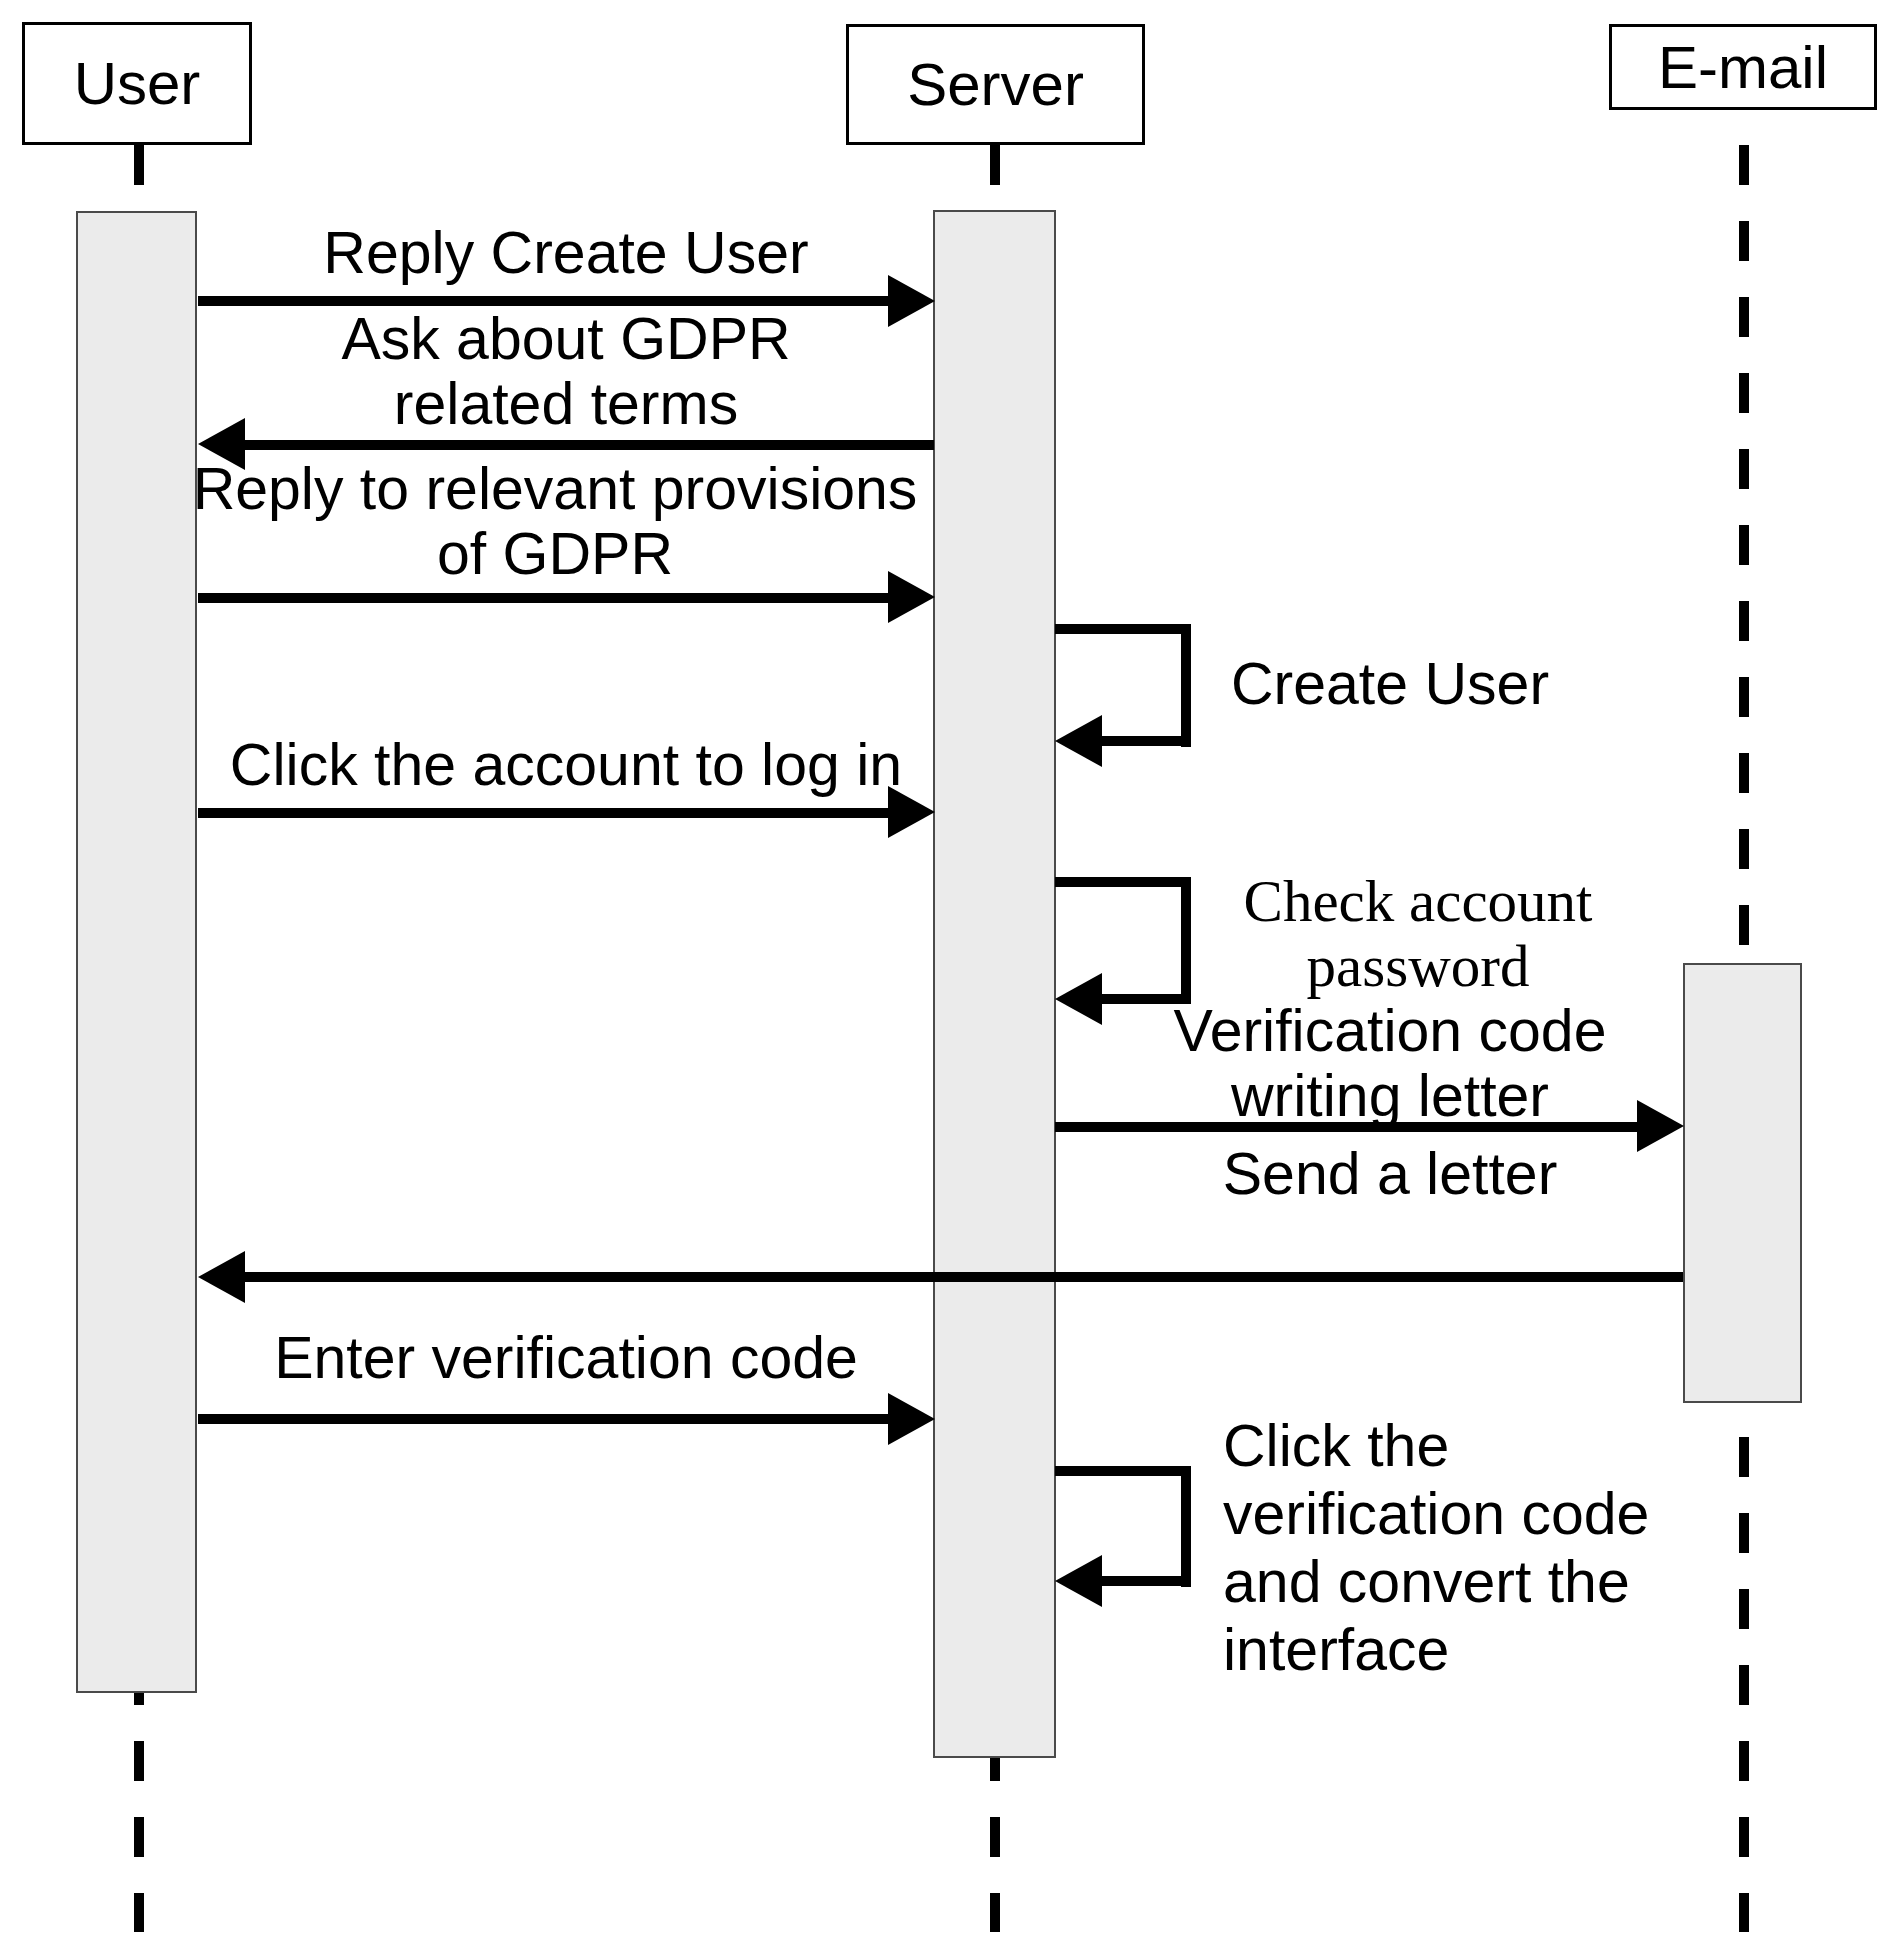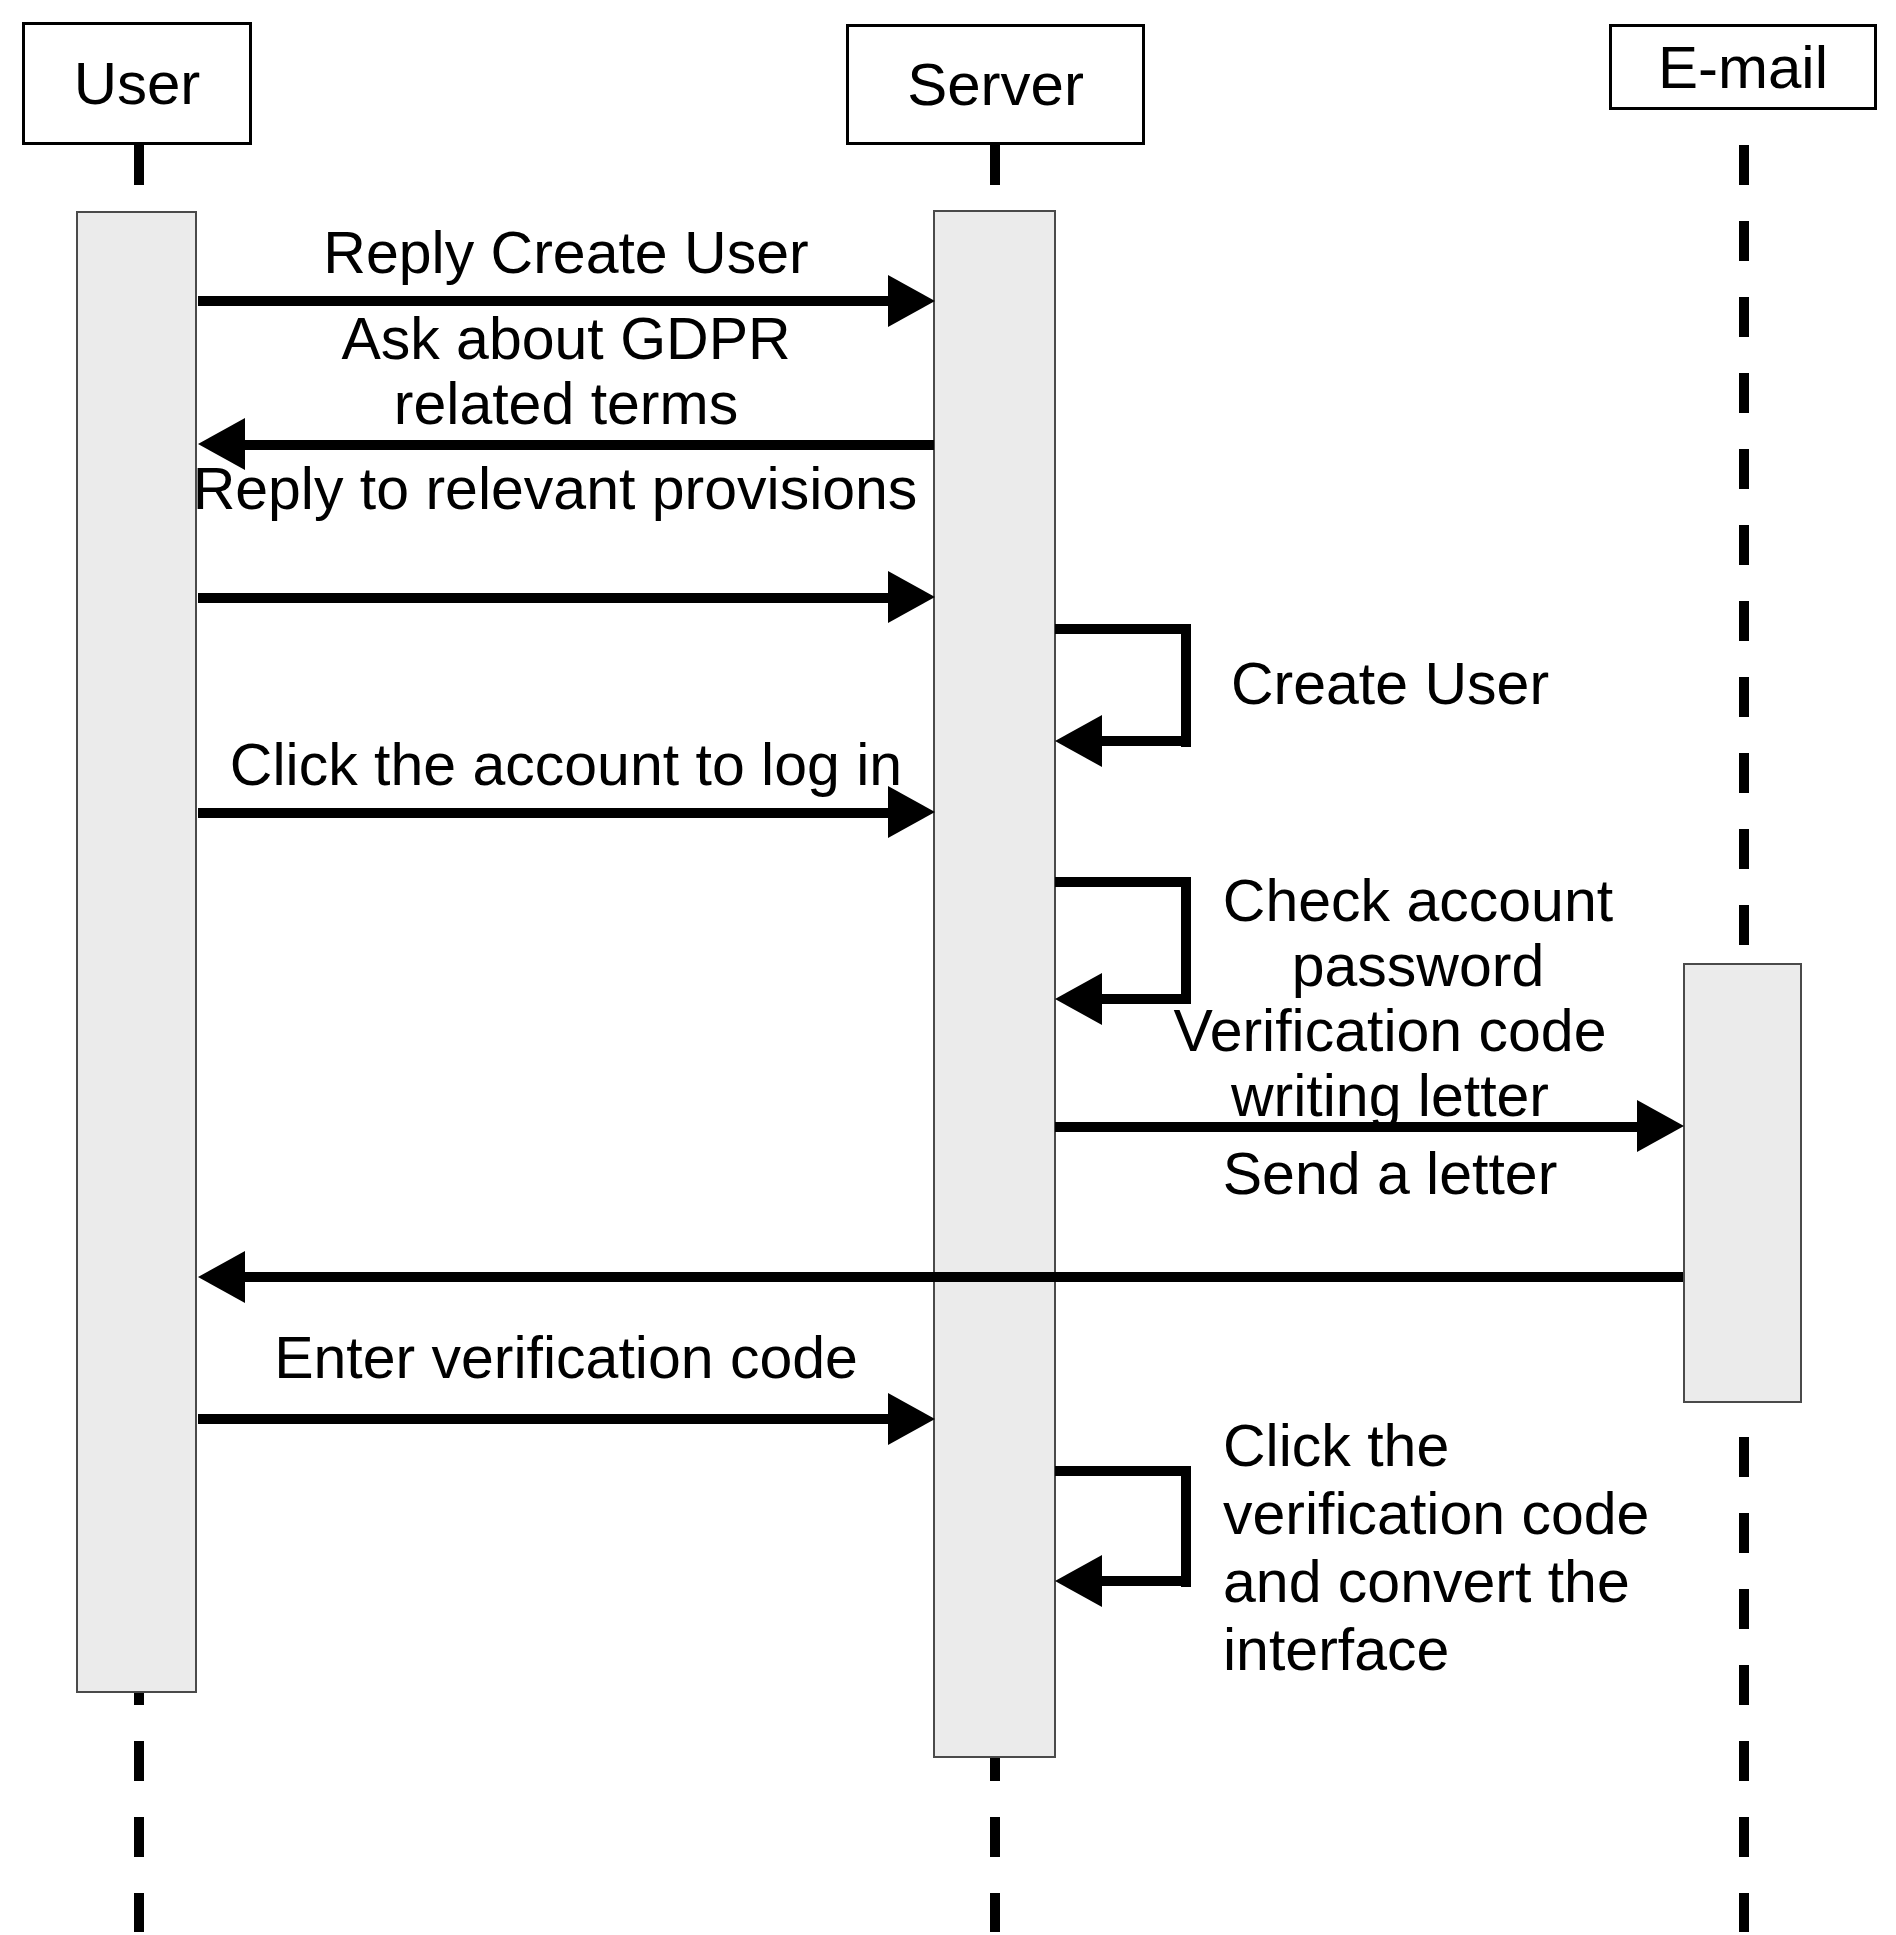--- a/index.html
+++ b/index.html
@@ -64,41 +64,42 @@
   <div class="head-l" style="left:198px;top:418px;"></div>
   <div class="lbl" style="left:566px;top:307px;">
     <div>Ask about GDPR</div>
     <div>related terms</div>
   </div>
 
   <div class="mline" style="left:198px;top:593px;width:699px;"></div>
   <div class="head-r" style="left:888px;top:571px;"></div>
   <div class="lbl" style="left:555px;top:457px;">
     <div>Reply to relevant provisions</div>
+    <div>of GDPR</div>
   </div>
 
   <div class="mline" style="left:1055px;top:624px;width:136px;"></div>
   <div class="vline" style="left:1181px;top:624px;height:123px;"></div>
   <div class="mline" style="left:1101px;top:736px;width:90px;"></div>
   <div class="head-l" style="left:1055px;top:715px;"></div>
   <div class="lbl" style="left:1390px;top:652px;">
     <div>Create User</div>
   </div>
 
   <div class="mline" style="left:198px;top:808px;width:699px;"></div>
   <div class="head-r" style="left:888px;top:786px;"></div>
   <div class="lbl" style="left:566px;top:733px;">
     <div>Click the account to log in</div>
   </div>
 
   <div class="mline" style="left:1055px;top:877px;width:136px;"></div>
   <div class="vline" style="left:1181px;top:877px;height:127px;"></div>
   <div class="mline" style="left:1101px;top:994px;width:90px;"></div>
   <div class="head-l" style="left:1055px;top:973px;"></div>
-  <div class="lbl" style="left:1418px;top:869px;">
+  <div class="lbl" style="left:1418px;top:869px;font-family:Liberation Serif, serif;">
     <div>Check account</div>
     <div>password</div>
   </div>
 
   <div class="mline" style="left:1055px;top:1122px;width:590px;"></div>
   <div class="head-r" style="left:1637px;top:1100px;"></div>
   <div class="lbl" style="left:1390px;top:999px;">
     <div>Verification code</div>
     <div>writing letter</div>
   </div>

